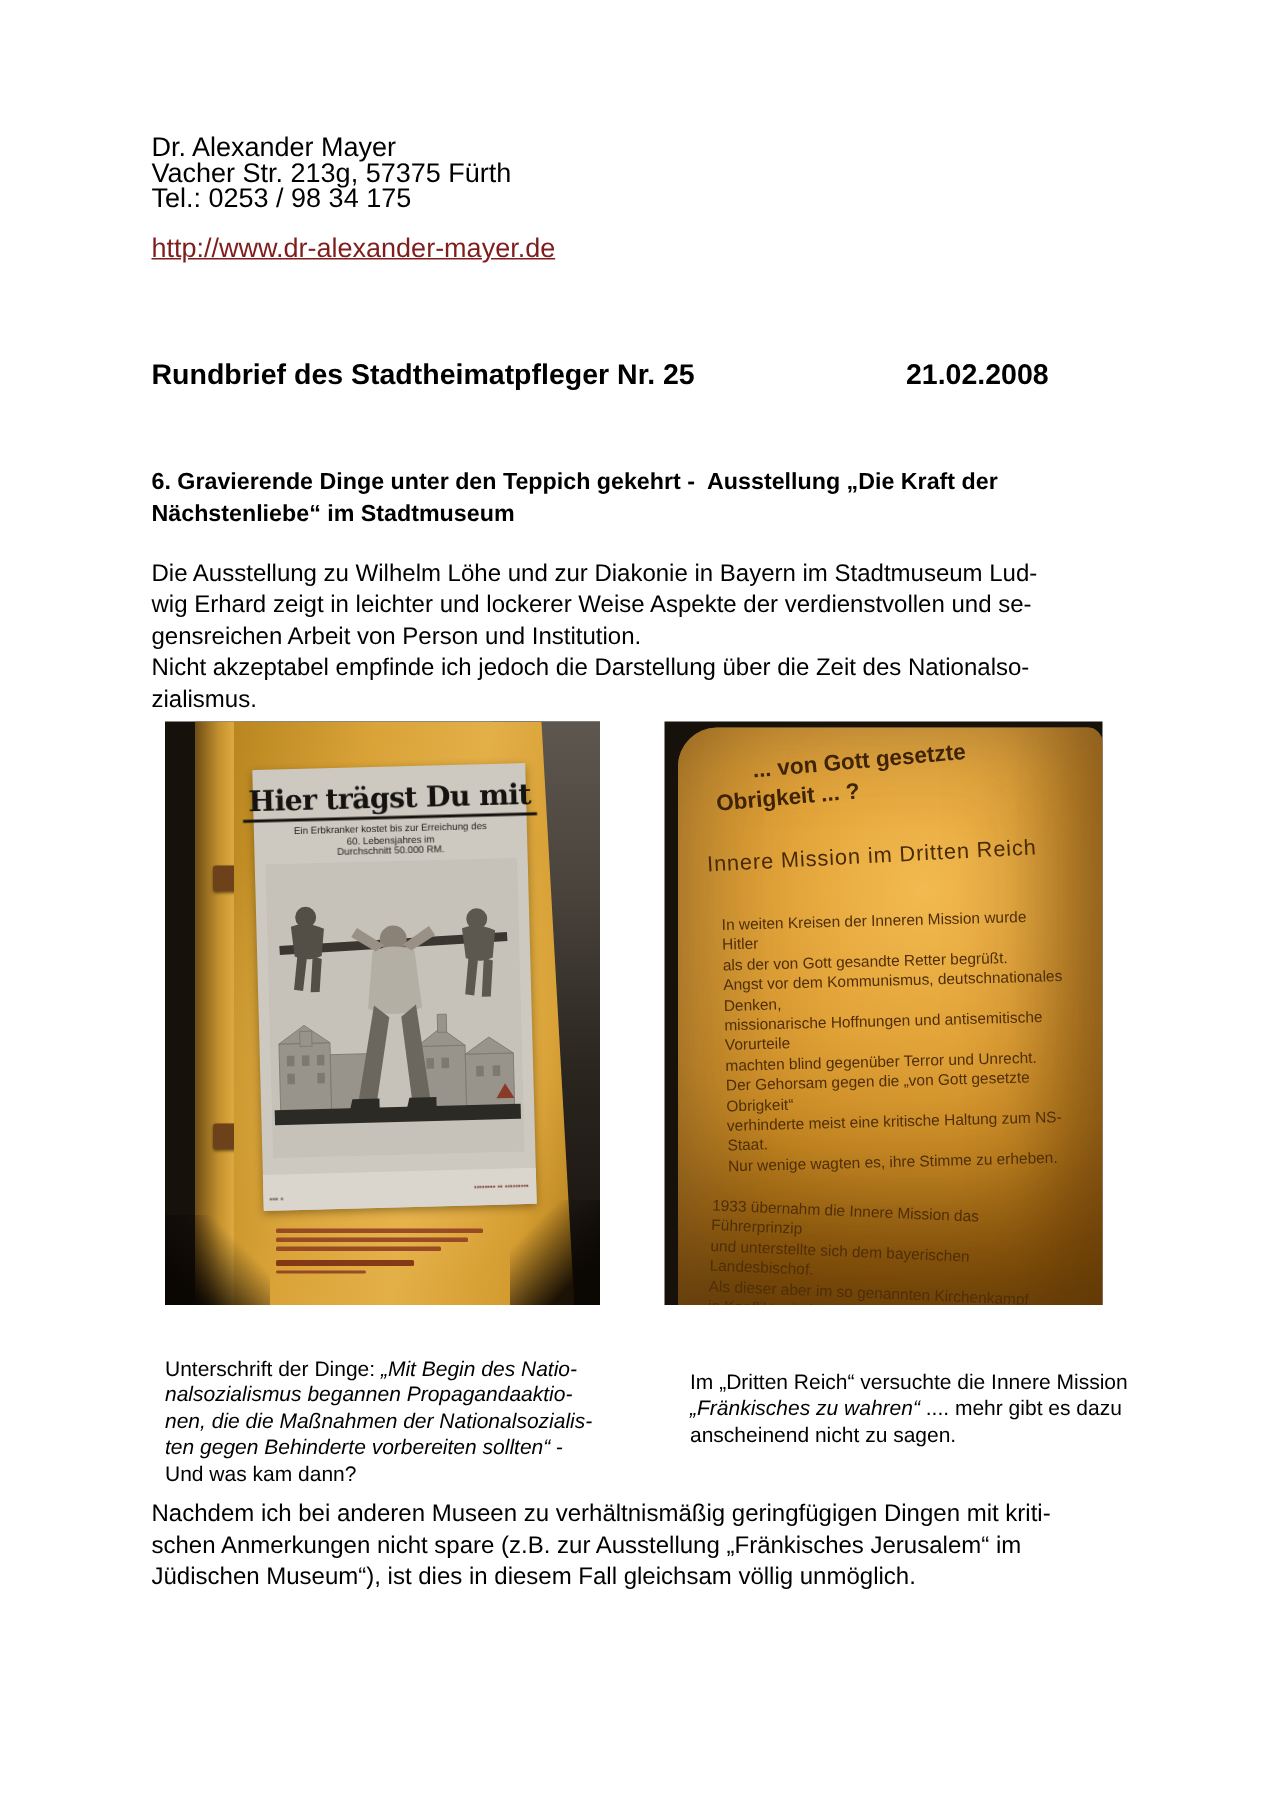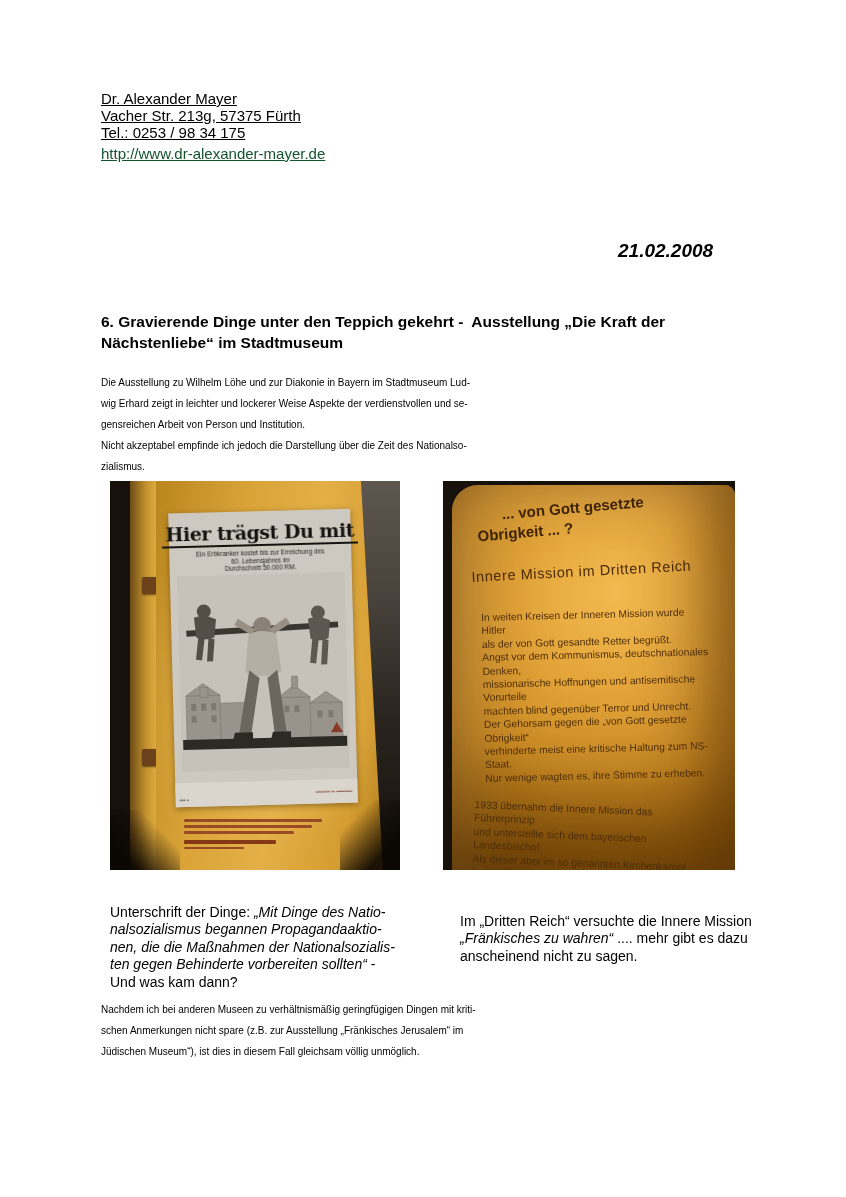--- a/index.html
+++ b/index.html
@@ -2,30 +2,30 @@
 <html><head>
 <meta charset="utf-8">
 <style>
   html,body{margin:0;padding:0;}
   body{
     width:846px;height:1197px;position:relative;background:#ffffff;
     font-family:"Liberation Sans",sans-serif;color:#000;overflow:hidden;
   }
   .abs{position:absolute;}
   
-  #sender{left:101px;top:90px;font-size:15px;line-height:17px;text-decoration:underline;}
-  #sender .link{color:#14532d;text-decoration:underline;display:inline-block;margin-top:4px;}
+  #sender{left:101px;top:90px;font-size:18px;line-height:17px;}
+  #sender .link{color:#7f1d1d;text-decoration:underline;display:inline-block;margin-top:16px;}
   
   #title-row{left:101px;top:240px;width:660px;font-size:19px;font-weight:bold;}
-  #title-date{position:absolute;left:517px;top:0;font-style:italic;}
+  #title-date{position:absolute;left:503px;top:0;}
   
   #section-heading{left:101px;top:311px;width:662px;font-size:15.5px;font-weight:bold;
     line-height:21px;white-space:pre-wrap;}
   
-  .para{font-size:10px;line-height:21px;white-space:pre-line;}
+  .para{font-size:16px;line-height:21px;white-space:pre-line;}
   #intro{left:101px;top:372px;width:680px;}
   #closing{left:101px;top:999px;width:680px;}
   
   .photo{overflow:hidden;background:#17110c;}
   #photo-left{left:110px;top:481px;width:290px;height:389px;}
   #photo-right{left:443px;top:481px;width:292px;height:389px;}
   
   #pl-wall{right:0;top:0;width:72px;height:100%;
     background:linear-gradient(180deg,#5e5750 0%,#4a443d 28%,#2a251f 60%,#15100b 100%);}
   #pl-dooredge{left:20px;top:0;width:36px;height:100%;
@@ -85,20 +85,21 @@
 <body>
 
 <div class="abs" id="sender">
   <div>Dr. Alexander Mayer</div>
   <div>Vacher Str. 213g, 57375 Fürth</div>
   <div>Tel.: 0253 / 98 34 175</div>
   <a href="#" class="link">http://www.dr-alexander-mayer.de</a>
 </div>
 
 <div class="abs" id="title-row">
+  <span id="title-text">Rundbrief des Stadtheimatpfleger Nr. 25</span>
   <span id="title-date">21.02.2008</span>
 </div>
 
 <div class="abs" id="section-heading">6. Gravierende Dinge unter den Teppich gekehrt -  Ausstellung „Die Kraft der Nächstenliebe“ im Stadtmuseum</div>
 
 <div class="abs para" id="intro">Die Ausstellung zu Wilhelm Löhe und zur Diakonie in Bayern im Stadtmuseum Lud-
 wig Erhard zeigt in leichter und lockerer Weise Aspekte der verdienstvollen und se-
 gensreichen Arbeit von Person und Institution.
 Nicht akzeptabel empfinde ich jedoch die Darstellung über die Zeit des Nationalso-
 zialismus.</div>
@@ -207,21 +208,21 @@
 und unterstellte sich dem bayerischen Landesbischof.
 Als dieser aber im so genannten Kirchenkampf
 in Konflikt mit der staatlichen Kirchenpolitik geriet,
 versuchte die Innere Mission Neutralität zu wahren,
 um den Bestand ihrer Anstalten nicht zu gefährden.</div>
 
   </div>
 </div>
 
 <div class="abs caption" id="caption-left">
-  <span>Unterschrift der Dinge: </span><span class="it">„Mit Dinge des Natio-
+  <span>Unterschrift der Dinge: </span><span class="it">„Mit Begin des Natio-
 nalsozialismus begannen Propagandaaktio-
 nen, die die Maßnahmen der Nationalsozialis-
 ten gegen Behinderte vorbereiten sollten“</span><span> -
 Und was kam dann?</span>
 </div>
 <div class="abs caption" id="caption-right">
   <span>Im „Dritten Reich“ versuchte die Innere Mission
 </span><span class="it">„Fränkisches zu wahren“</span><span> .... mehr gibt es dazu
 anscheinend nicht zu sagen.</span>
 </div>

